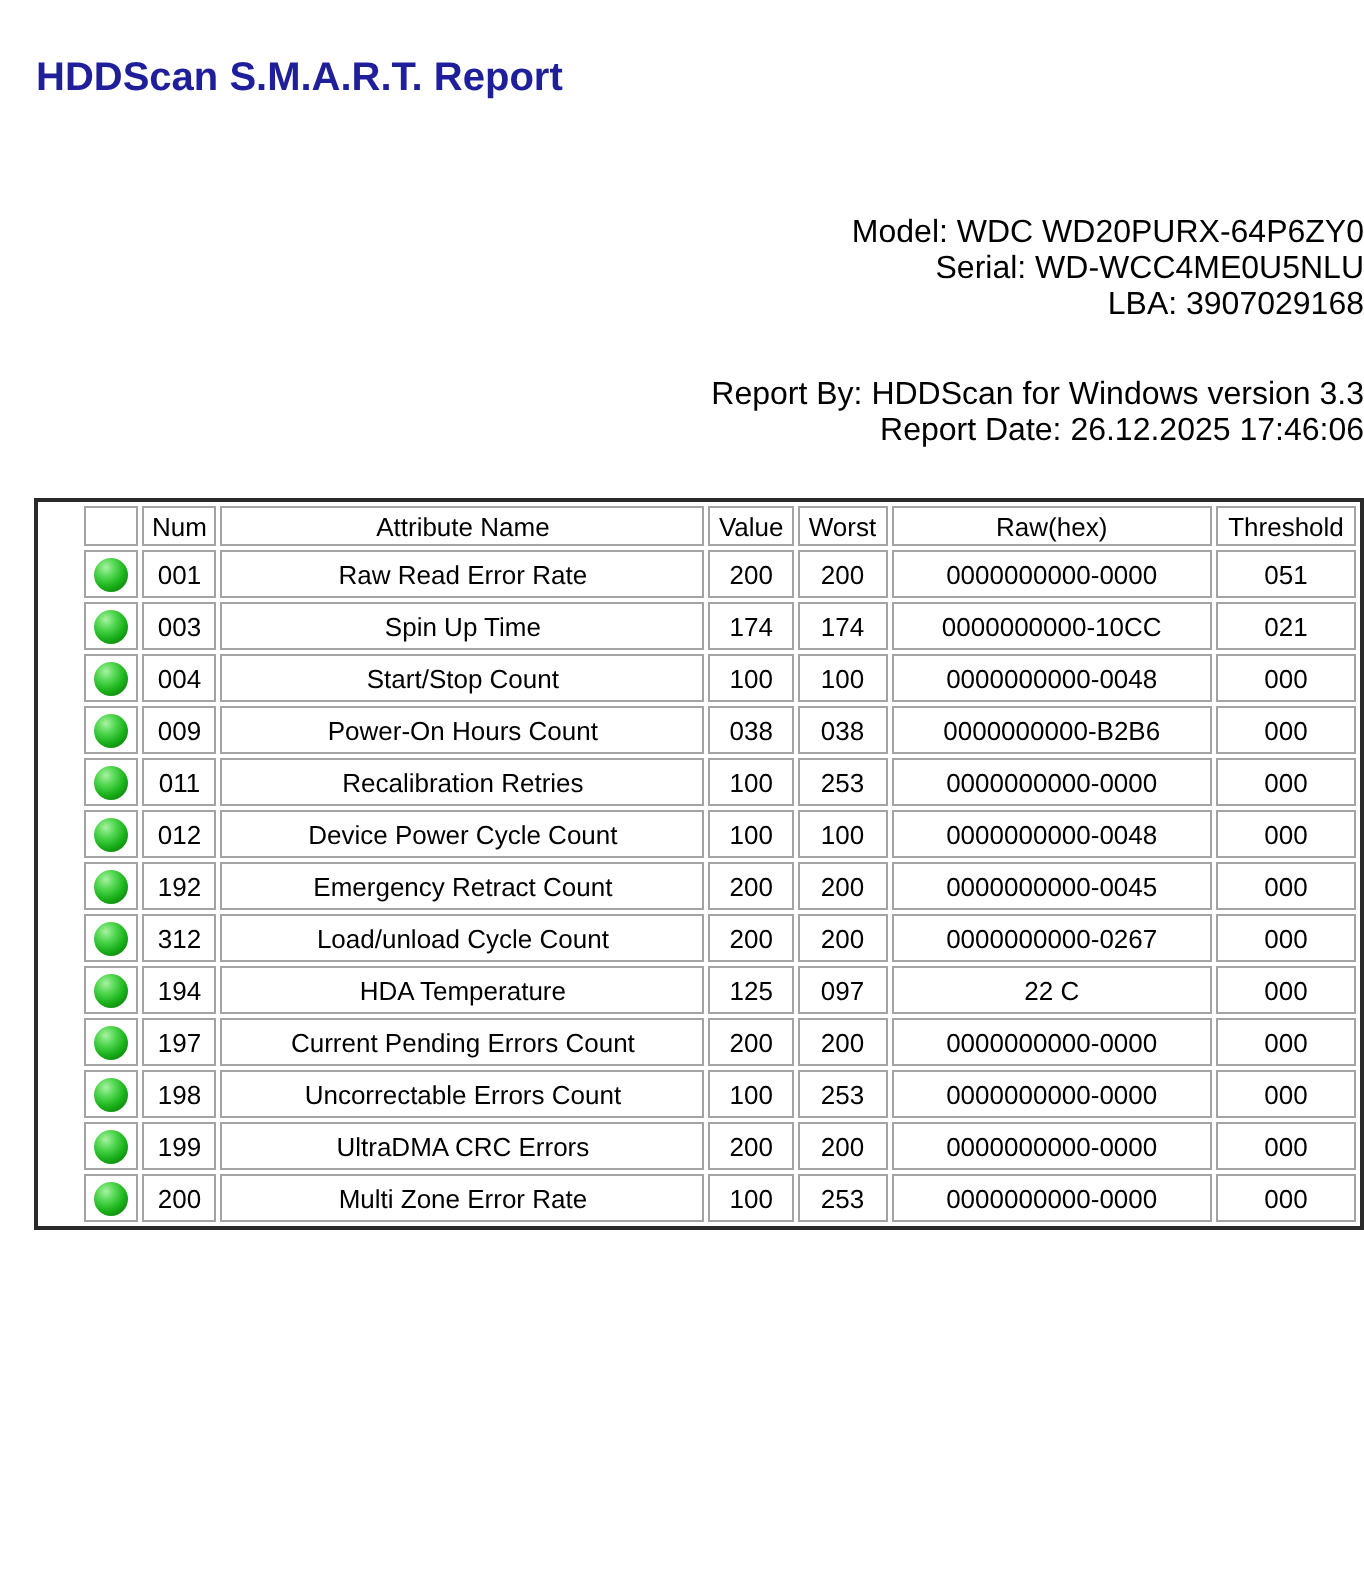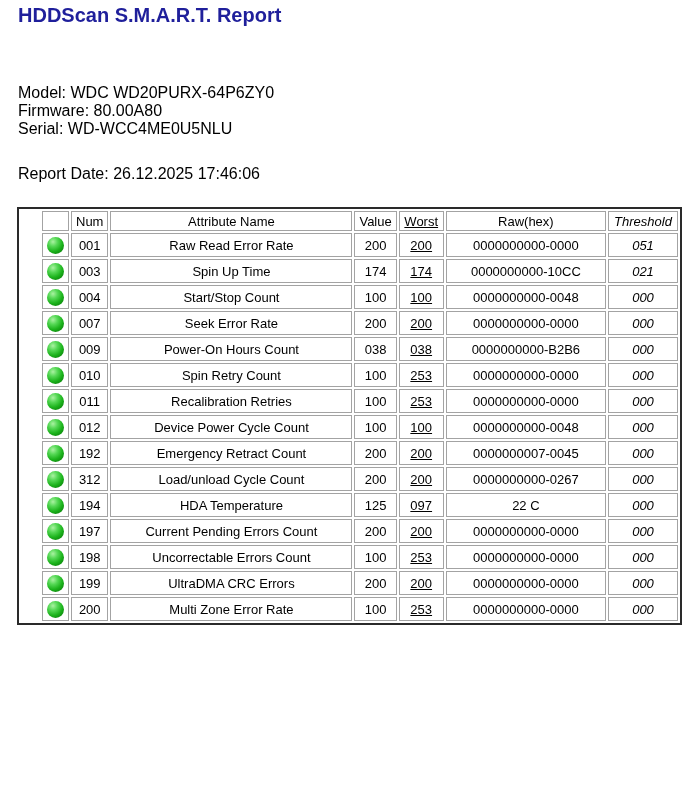--- a/index.html
+++ b/index.html
@@ -7,30 +7,30 @@
     margin: 0; padding: 0;
     background: #ffffff;
     width: 682px; height: 786px;
     font-family: "Liberation Sans", "DejaVu Sans", sans-serif;
     color: #000000;
   }
   .page { width: 682px; height: 786px; overflow: hidden; position: relative; }
 
   .title {
     margin: 0;
-    padding: 4px 0 0 18px;
+    padding: 28px 0 0 18px;
     font-size: 20px;
     font-weight: bold;
     color: var(--title-color, #1f1f9b);
     letter-spacing: 0px;
   }
 
   .info-block { margin: 57px 0 0 18px; font-size: 16px; line-height: 18px; }
   .meta-block { margin: 27px 0 0 18px; font-size: 16px; line-height: 18px; }
-  .info-line, .meta-line { white-space: pre; }
+  .info-line, .meta-line { white-space: pre; text-align: right; }
 
   table.smart {
     margin: 24px 0 0 17px;
     border: 2px solid var(--table-border, #2a2a2a);
     border-collapse: separate;
     border-spacing: 2px;
     background: #ffffff;
     font-size: 13px;
     padding-left: 21px;
   }
@@ -43,48 +43,49 @@
     font-weight: normal;
     white-space: nowrap;
   }
   table.smart th { height: 20px; }
   table.smart td { height: 24px; }
 
   .col-led       { width: 26px; }
   .col-num       { width: 32px; }
   .col-name      { width: 243px; }
   .col-value     { width: 40px; }
-  .col-worst     { width: 45px; text-decoration: underline; }
+  .col-worst     { width: 45px; }
   .col-raw       { width: 161px; }
-  .col-threshold { width: 70px; font-style: italic; }
+  .col-threshold { width: 70px; }
   td.col-name    { text-align: left; padding-left: 6px; }
 
   .led {
     display: inline-block;
     width: 17px; height: 17px;
     border-radius: 50%;
     background: radial-gradient(circle at 35% 28%,
       #aaf2a2 0%, #55d855 28%, #1cb31c 58%, #0c860c 84%, #076a07 100%);
     vertical-align: middle;
   }
 </style>
 </head>
 <body>
 
 <div class="page">
 
   <h1 class="title">HDDScan S.M.A.R.T. Report</h1>
 
   <div class="info-block">
     <div class="info-line">Model: WDC WD20PURX-64P6ZY0</div>
-    <div class="info-line">Firmware: 80.00A80</div>
     <div class="info-line">Serial: WD-WCC4ME0U5NLU</div>
+    <div class="info-line">LBA: 3907029168</div>
   </div>
 
   <div class="meta-block">
+    <div class="meta-line">Report By: HDDScan for Windows version 3.3</div>
     <div class="meta-line">Report Date: 26.12.2025 17:46:06</div>
   </div>
 
   <table class="smart">
     <thead>
       <tr>
         <th class="col-led"></th>
         <th class="col-num">Num</th>
         <th class="col-name">Attribute Name</th>
         <th class="col-value">Value</th>
@@ -116,47 +117,29 @@
           <td class="col-led"><span class="led"></span></td>
           <td class="col-num">004</td>
           <td class="col-name">Start/Stop Count</td>
           <td class="col-value">100</td>
           <td class="col-worst">100</td>
           <td class="col-raw">0000000000-0048</td>
           <td class="col-threshold">000</td>
         </tr>
         <tr>
           <td class="col-led"><span class="led"></span></td>
-          <td class="col-num">007</td>
-          <td class="col-name">Seek Error Rate</td>
-          <td class="col-value">200</td>
-          <td class="col-worst">200</td>
-          <td class="col-raw">0000000000-0000</td>
-          <td class="col-threshold">000</td>
-        </tr>
-        <tr>
-          <td class="col-led"><span class="led"></span></td>
           <td class="col-num">009</td>
           <td class="col-name">Power-On Hours Count</td>
           <td class="col-value">038</td>
           <td class="col-worst">038</td>
           <td class="col-raw">0000000000-B2B6</td>
           <td class="col-threshold">000</td>
         </tr>
         <tr>
           <td class="col-led"><span class="led"></span></td>
-          <td class="col-num">010</td>
-          <td class="col-name">Spin Retry Count</td>
-          <td class="col-value">100</td>
-          <td class="col-worst">253</td>
-          <td class="col-raw">0000000000-0000</td>
-          <td class="col-threshold">000</td>
-        </tr>
-        <tr>
-          <td class="col-led"><span class="led"></span></td>
           <td class="col-num">011</td>
           <td class="col-name">Recalibration Retries</td>
           <td class="col-value">100</td>
           <td class="col-worst">253</td>
           <td class="col-raw">0000000000-0000</td>
           <td class="col-threshold">000</td>
         </tr>
         <tr>
           <td class="col-led"><span class="led"></span></td>
           <td class="col-num">012</td>
@@ -165,21 +148,21 @@
           <td class="col-worst">100</td>
           <td class="col-raw">0000000000-0048</td>
           <td class="col-threshold">000</td>
         </tr>
         <tr>
           <td class="col-led"><span class="led"></span></td>
           <td class="col-num">192</td>
           <td class="col-name">Emergency Retract Count</td>
           <td class="col-value">200</td>
           <td class="col-worst">200</td>
-          <td class="col-raw">0000000007-0045</td>
+          <td class="col-raw">0000000000-0045</td>
           <td class="col-threshold">000</td>
         </tr>
         <tr>
           <td class="col-led"><span class="led"></span></td>
           <td class="col-num">312</td>
           <td class="col-name">Load/unload Cycle Count</td>
           <td class="col-value">200</td>
           <td class="col-worst">200</td>
           <td class="col-raw">0000000000-0267</td>
           <td class="col-threshold">000</td>

